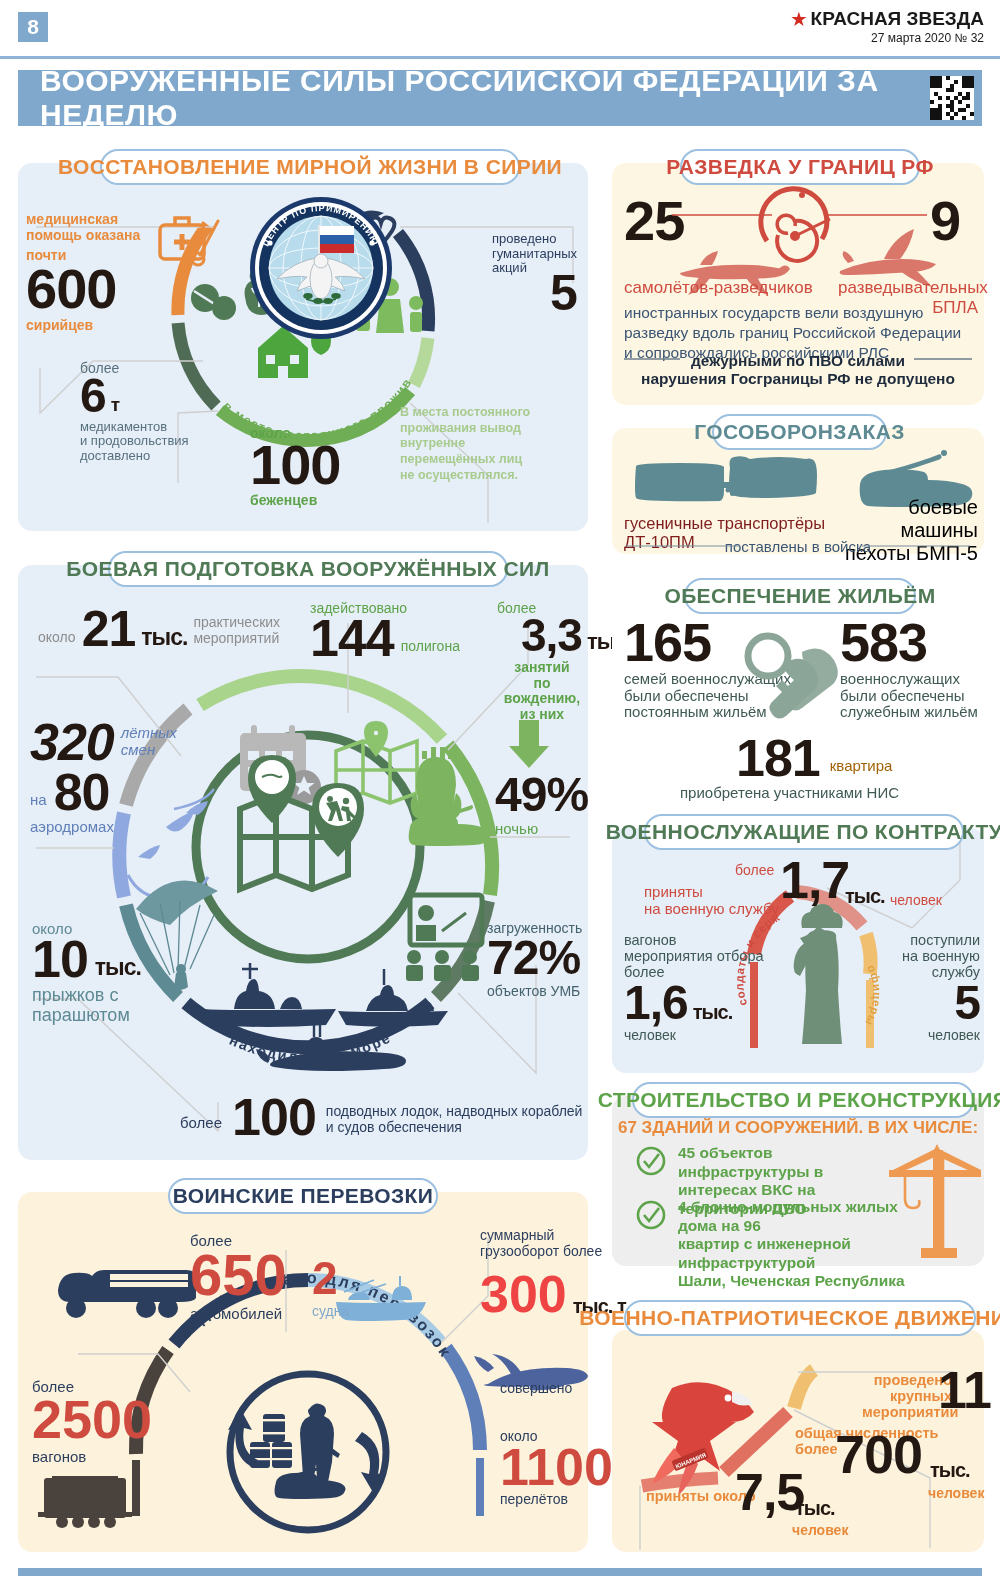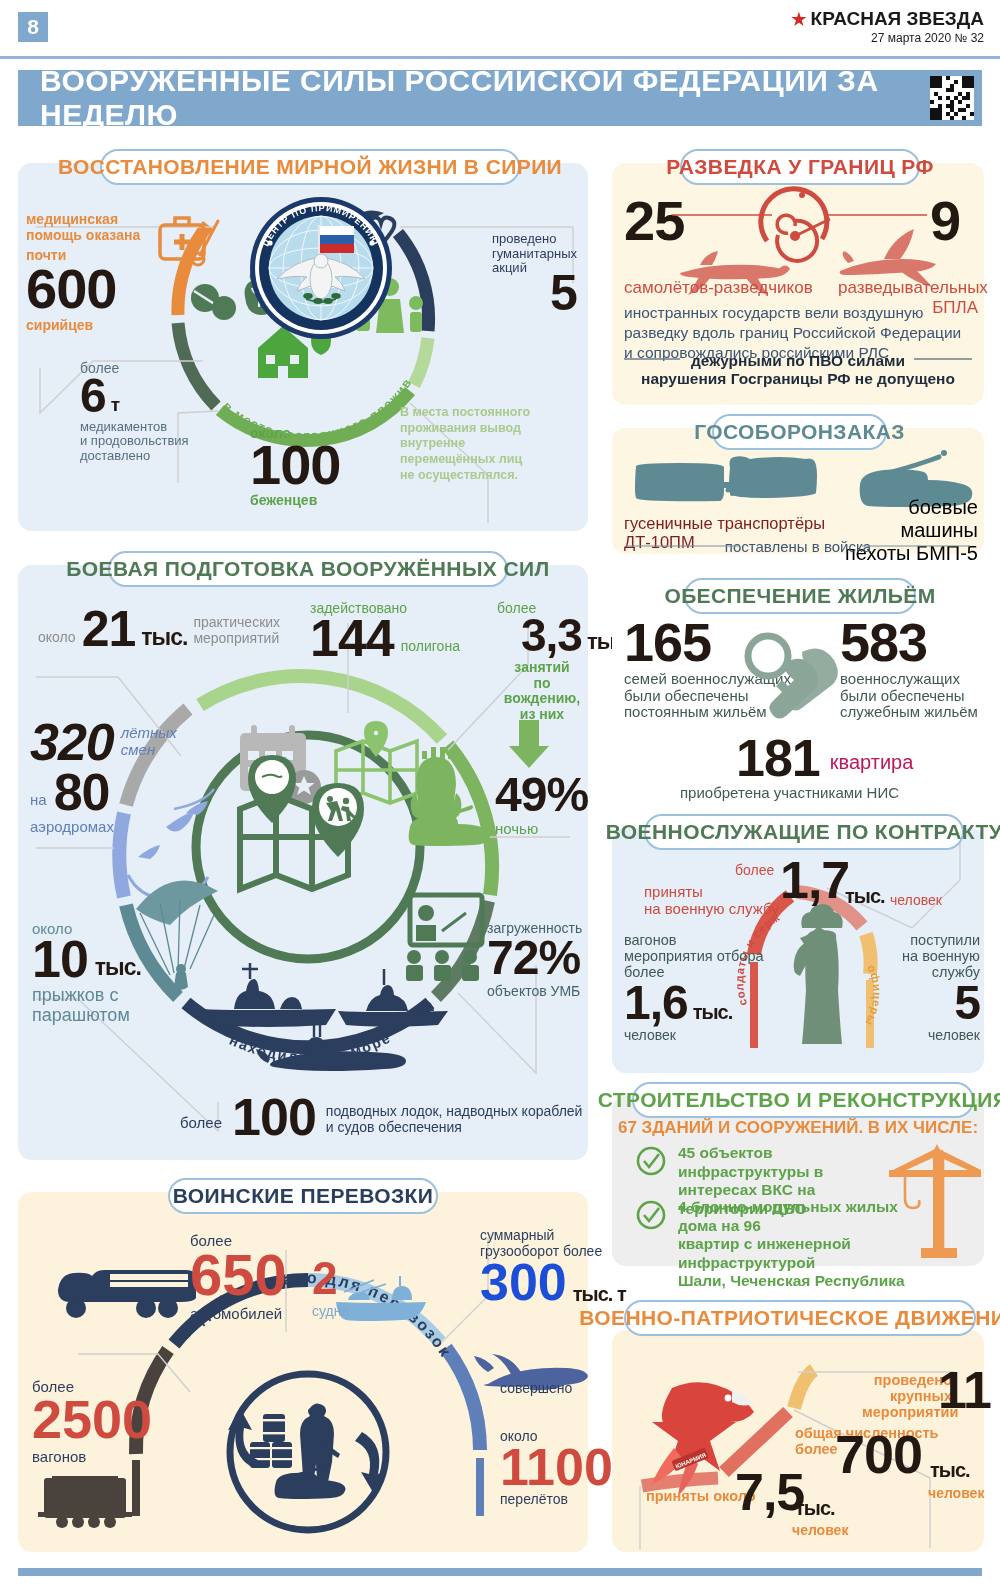--- a/index.html
+++ b/index.html
@@ -623,21 +623,21 @@
 <svg style="position:absolute; left:740px; top:630px;" width="120" height="110">
   <g fill="#8ba598">
     <circle cx="28" cy="26" r="20" fill="none" stroke="#8ba598" stroke-width="7"></circle>
     <path d="M 44 34 q 18 -12 30 4 q 10 16 -4 26 l -24 22 q -8 6 -14 -2 q -6 -8 2 -14 l 8 -8 l -6 -6 l 6 -6 l 6 6 l 6 -6 q -12 -10 -10 -16 z"></path>
     <path d="M 62 22 q 20 -10 32 8 q 10 18 -6 28 l -26 20 q -8 6 -13 -2 q -5 -8 3 -13 l 9 -7 l -6 -7 l 7 -6 l 6 6 l 7 -6 q -14 -10 -13 -21 z" opacity="0.92"></path>
   </g>
 </svg>
 
 <div style="position:absolute; left:736px; top:736px; display:flex; align-items:flex-end; gap:10px;">
   <span class="cond big" style="font-size:52px;">181</span>
-  <span class="cond" style="font-size:20px; color:#be185d; padding-bottom:6px;">квартира</span>
+  <span class="cond" style="font-size:15px; color:#a16207; padding-bottom:6px;">квартира</span>
 </div>
 <div class="cond" style="position:absolute; left:680px; top:784px; font-size:15px; color:#3f5a55;">приобретена участниками НИС</div>
 
 <div class="panel" style="left:612px; top:828px; width:372px; height:245px; background:#e6eef8;">
 </div>
 <div class="pill" style="left:644px; top:814px; width:320px;">
   <span class="cond c-dkgreen">ВОЕННОСЛУЖАЩИЕ ПО КОНТРАКТУ</span>
 </div>
 
 <svg style="position:absolute; left:612px; top:828px;" width="372" height="245">
@@ -885,21 +885,21 @@
   <div class="cond" style="font-size:46px; font-weight:bold; color:#cf4b3f; line-height:0.9;">2</div>
   <div class="cond" style="font-size:14px; color:#7fa8cc; margin-top:4px;">судна</div>
 </div>
 
 <div style="position:absolute; left:480px; top:1228px;">
   <div class="cond c-navy lbl" style="font-size:14px;">
     <span>суммарный</span><br>
     <span>грузооборот более</span>
   </div>
   <div style="display:flex; align-items:flex-end; gap:6px;">
-    <span class="cond" style="font-size:52px; font-weight:bold; color:#1d4ed8; line-height:0.9;">300</span>
+    <span class="cond" style="font-size:52px; font-weight:bold; color:#ef4444; line-height:0.9;margin-top:12px;">300</span>
     <span class="cond big" style="font-size:20px; padding-bottom:3px;">тыс. т</span>
   </div>
 </div>
 
 <div style="position:absolute; left:32px; top:1378px;">
   <div class="cond c-navy" style="font-size:15px;">более</div>
   <div class="cond" style="font-size:54px; font-weight:bold; color:#cf4b3f; line-height:0.9;">2500</div>
   <div class="cond c-navy" style="font-size:15px; margin-top:4px;">вагонов</div>
 </div>
 

